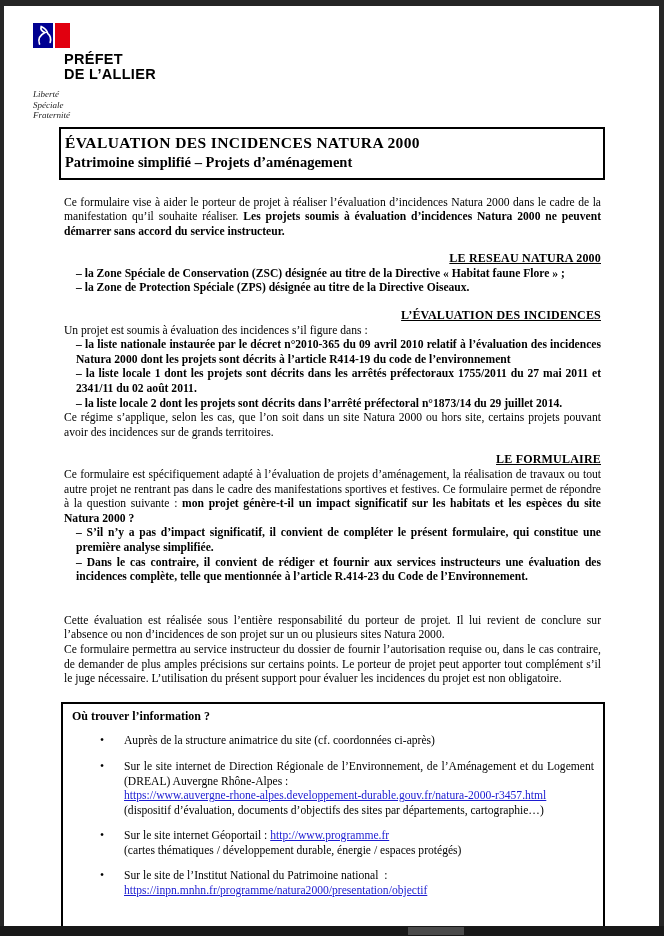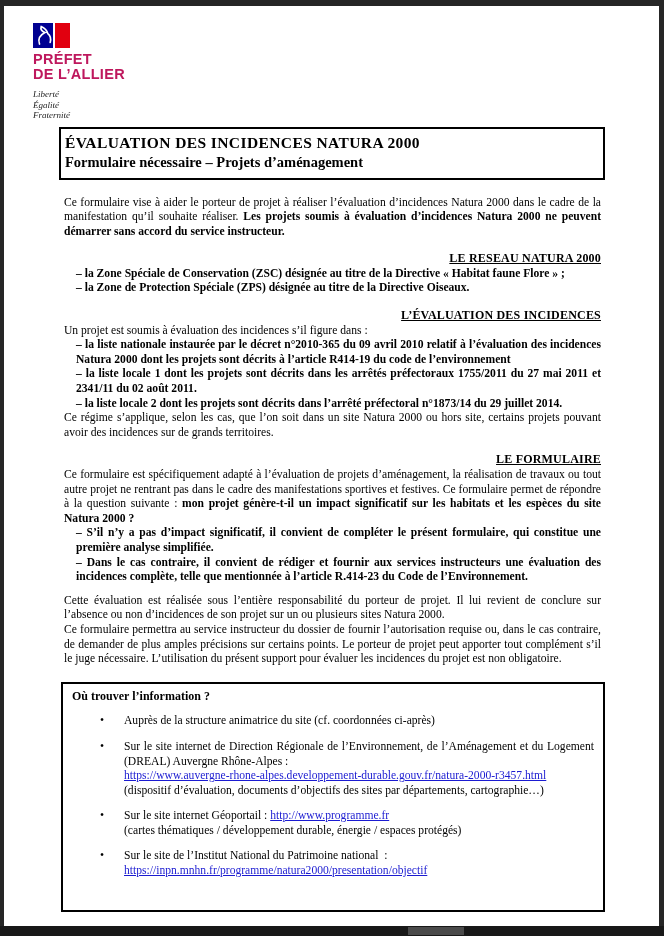--- a/index.html
+++ b/index.html
@@ -18,21 +18,21 @@
   }
   
   .logo-block{margin:17px 0 0 29px;}
   .flag{display:flex;gap:2px;height:25px;margin-bottom:4px;}
   .flag-blue{width:20px;background:#000091;position:relative;}
   .flag-blue svg{position:absolute;left:0;top:0;width:100%;height:100%;}
   .flag-red{width:15px;background:#e1000f;}
   .prefect-name{
     font-family:"Liberation Sans", sans-serif;
     font-weight:bold;font-size:14.5px;line-height:15px;
-    letter-spacing:.3px;color:#be185d;
+    letter-spacing:.3px;color:#000000;margin-left:31px;
   }
   .motto{
     margin-top:7px;
     font-style:italic;font-size:9px;line-height:10.5px;color:#1e1e1e;
   }
   
   .title-box{
     margin:6px 54px 0 55px;
     border:2px solid #000;
     padding:5px 4px 7px;
@@ -46,21 +46,21 @@
     font-size:11.6px;line-height:14.6px;
     text-align:justify;color:#000;
   }
   .content h2{
     font-size:12px;margin:12px 0 1px;letter-spacing:.2px;
     text-align:right;
     text-decoration:underline;
   }
   .content p{margin:0;}
   .content p.dash{margin-left:12px;font-weight:bold;}
-  .content p.gap-top{margin-top:9px;}
+  .content p.gap-top{margin-top:29px;}
   
   .info-box{
     border:2px solid #000;
     margin:15px -4px 0 -3px;
     padding:5px 9px 31px 9px;
   }
   .info-title{font-weight:bold;font-size:12px;text-align:left;}
   .info-list{list-style:none;margin:2px 0 0;padding:0;}
   .info-list li{position:relative;padding-left:52px;margin-top:11px;text-align:justify;}
   .info-list li::before{content:"\2022";position:absolute;left:28px;top:0;}
@@ -89,28 +89,28 @@
         </svg>
       </div>
       <div class="flag-red"></div>
     </div>
     <div class="prefect-name">
       <div>PRÉFET</div>
       <div>DE L’ALLIER</div>
     </div>
     <div class="motto">
       <div>Liberté</div>
-      <div>Égalité</div>
+      <div>Spéciale</div>
       <div>Fraternité</div>
     </div>
   </header>
 
   <div class="title-box">
     <div class="t1">ÉVALUATION DES INCIDENCES NATURA 2000</div>
-    <div class="t2">Formulaire nécessaire – Projets d’aménagement</div>
+    <div class="t2">Patrimoine simplifié – Projets d’aménagement</div>
   </div>
 
   <div class="content">
 
     <p class="para"><span>Ce formulaire vise à aider le porteur de projet à réaliser l’évaluation d’incidences Natura 2000 dans le cadre de la manifestation qu’il souhaite réaliser. </span><strong>Les projets soumis à évaluation d’incidences Natura 2000 ne peuvent démarrer sans accord du service instructeur.</strong></p>
 
     <h2>LE RESEAU NATURA 2000</h2>
     <p class="dash">– la Zone Spéciale de Conservation (ZSC) désignée au titre de la Directive « Habitat faune Flore » ;</p>
     <p class="dash">– la Zone de Protection Spéciale (ZPS) désignée au titre de la Directive Oiseaux.</p>
 

